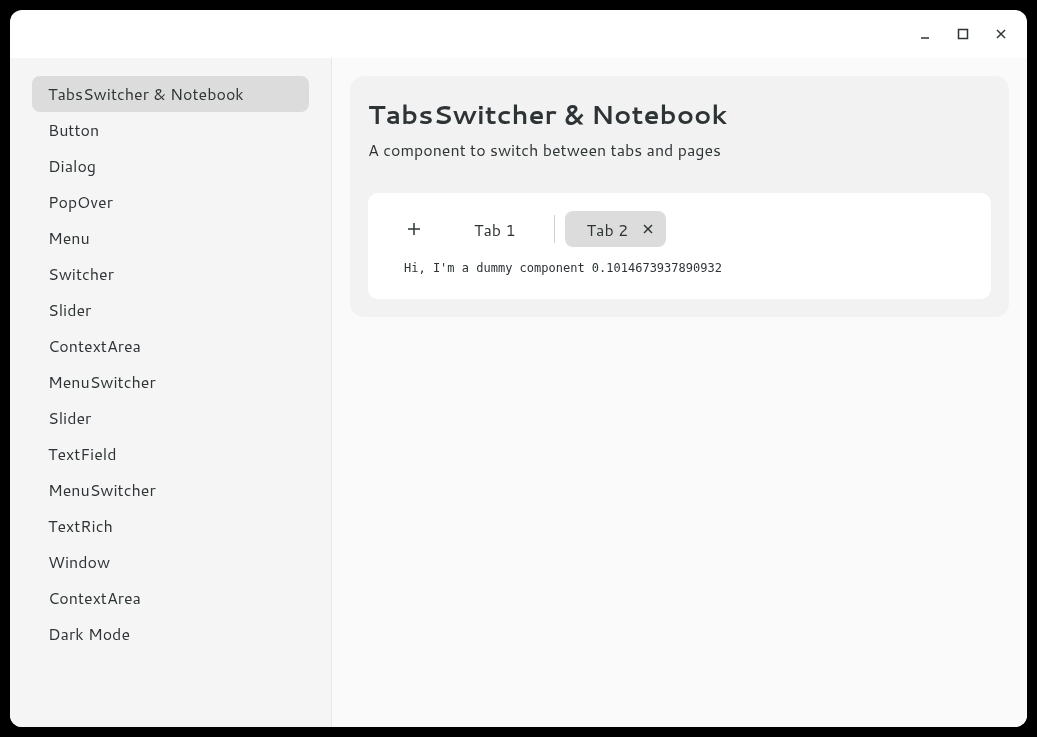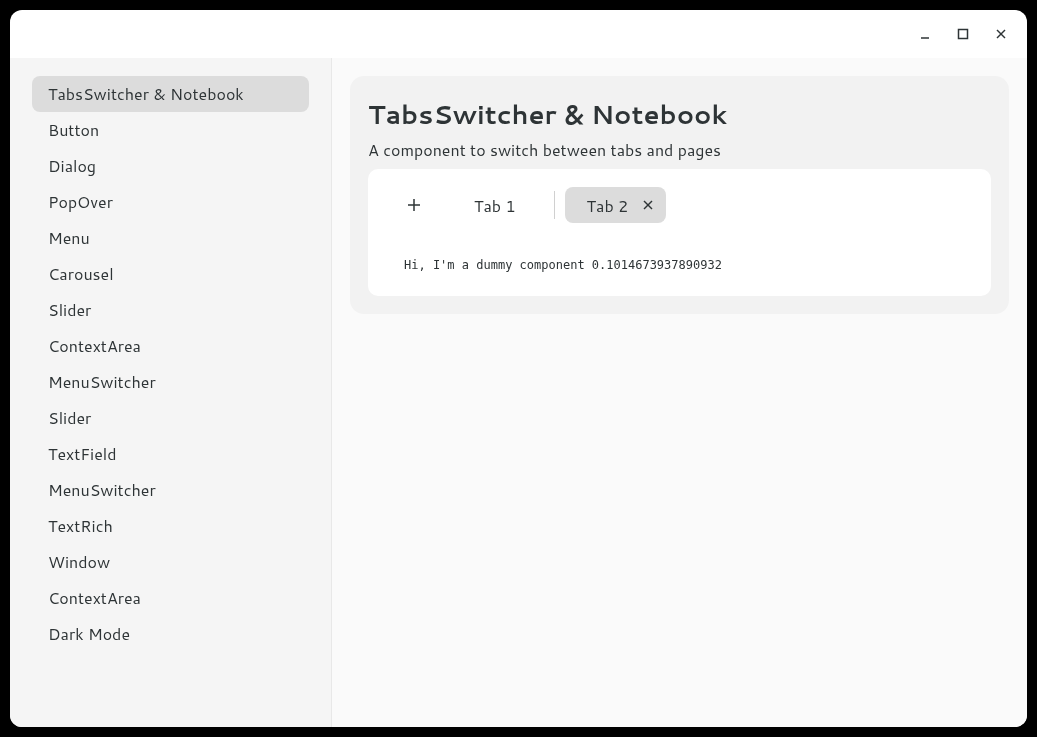--- a/index.html
+++ b/index.html
@@ -85,32 +85,32 @@
     }
     .card-title {
       font-size: 26px;
       font-weight: 700;
       color: #2e3436;
       margin-bottom: 6px;
     }
     .card-subtitle {
       font-size: 16px;
       color: #2e3436;
-      margin-bottom: 8px;
+      margin-bottom: 32px;
     }
     .inner-card {
       background: #fff;
       border-radius: 10px;
       padding: 18px;
     }
     .tab-row {
       display: flex;
       align-items: center;
       gap: 0;
-      margin-bottom: 35px;
+      margin-bottom: 14px;
     }
     .add-btn {
       width: 36px;
       height: 36px;
       display: flex;
       align-items: center;
       justify-content: center;
       cursor: pointer;
       color: #2e3436;
       margin-left: 10px;
@@ -191,21 +191,21 @@
       <div class="sidebar-item">
         <span>Dialog</span>
       </div>
       <div class="sidebar-item">
         <span>PopOver</span>
       </div>
       <div class="sidebar-item">
         <span>Menu</span>
       </div>
       <div class="sidebar-item">
-        <span>Carousel</span>
+        <span>Switcher</span>
       </div>
       <div class="sidebar-item">
         <span>Slider</span>
       </div>
       <div class="sidebar-item">
         <span>ContextArea</span>
       </div>
       <div class="sidebar-item">
         <span>MenuSwitcher</span>
       </div>

